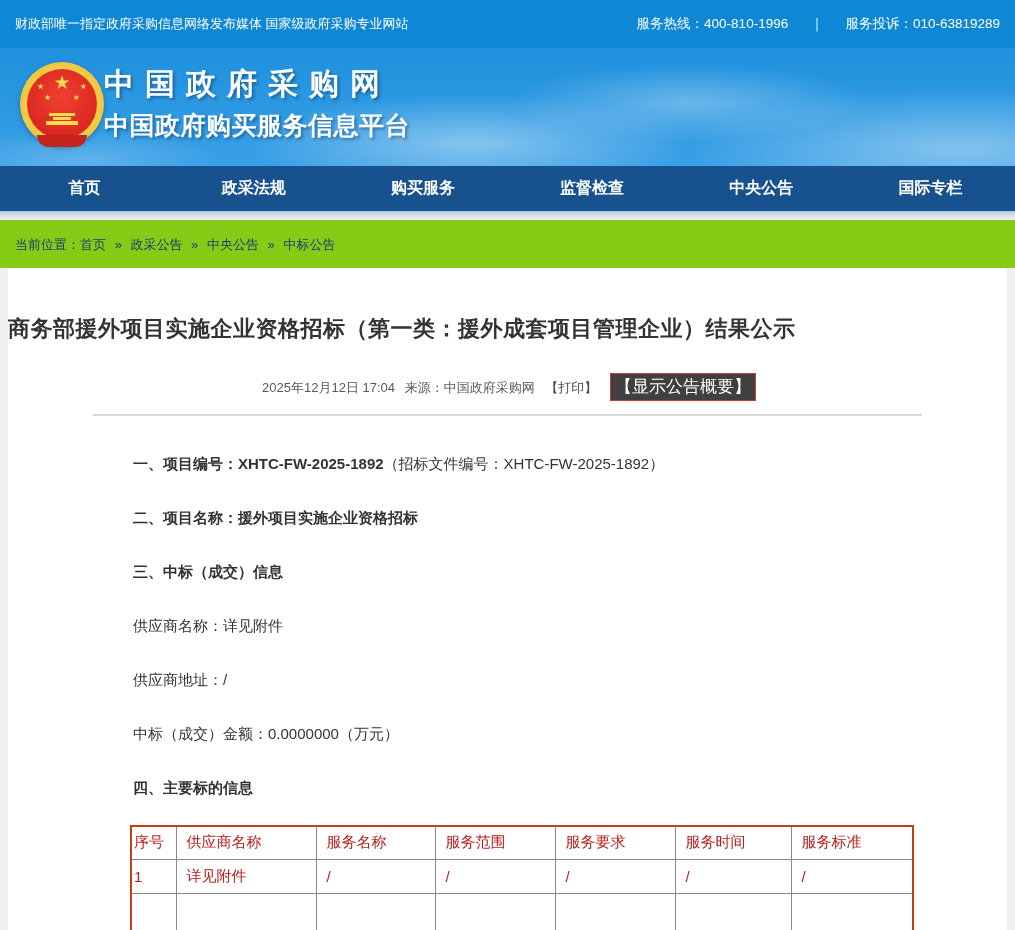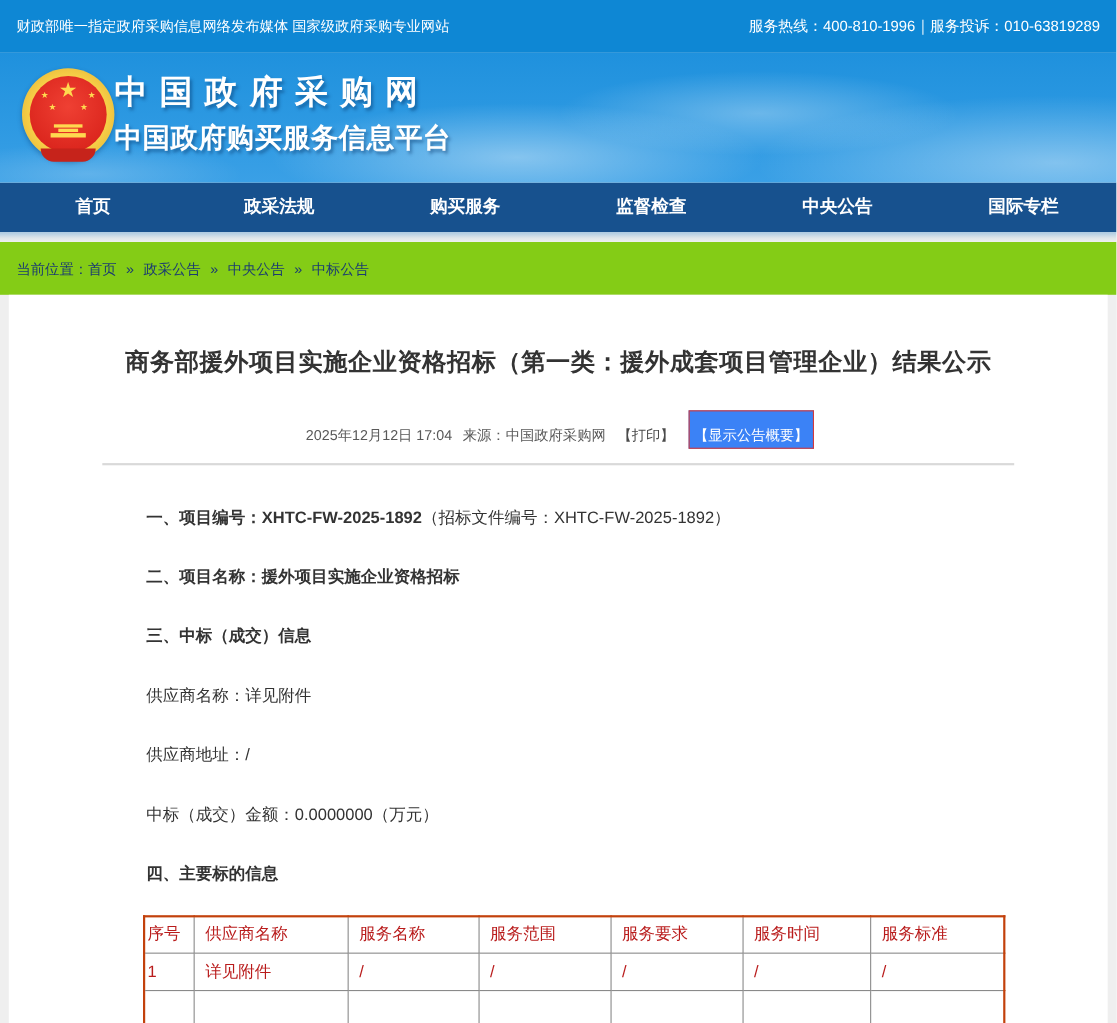--- a/index.html
+++ b/index.html
@@ -14,21 +14,21 @@
   .topbar {
     height: 48px;
     background: #0e87d4;
     color: #fff;
     display: flex;
     justify-content: space-between;
     align-items: center;
     padding: 0 15px;
     font-size: 13px;
   }
-  .topbar-right { display: flex; align-items: flex-end; gap: 0; font-size: 13.5px; }
+  .topbar-right { display: flex; align-items: flex-end; gap: 22px; font-size: 13.5px; }
 
   
   .header {
     position: relative;
     height: 118px;
     background:
       radial-gradient(ellipse 320px 70px at 470px 95px, rgba(255,255,255,.40), rgba(255,255,255,0) 70%),
       radial-gradient(ellipse 260px 55px at 690px 55px, rgba(255,255,255,.30), rgba(255,255,255,0) 70%),
       radial-gradient(ellipse 380px 85px at 960px 100px, rgba(255,255,255,.38), rgba(255,255,255,0) 72%),
       radial-gradient(ellipse 200px 40px at 80px 110px, rgba(255,255,255,.20), rgba(255,255,255,0) 70%),
@@ -102,42 +102,42 @@
 
   
   .panel {
     margin: 0 8px;
     background: #fff;
     min-height: 675px;
     padding-bottom: 6px;
   }
   .article-title {
     padding-top: 46px;
-    text-align: center;
+    text-align: left;
     font-size: 22px;
     font-weight: bold;
     color: #333;
     letter-spacing: 0.5px;
   }
   .article-meta {
     margin-top: 29px;
     text-align: center;
     font-size: 13px;
     color: #595959;
   }
   .article-meta .m { margin: 0 3px; }
   .print-link { color: #4a4a4a; text-decoration: none; cursor: pointer; margin: 0 4px; }
   .summary-badge {
     display: inline-block;
-    background: #3b82f6;
+    background: #404040;
     color: #fff;
     border: 1px solid #d2393c;
-    padding: 13px 4px 2px;
+    padding: 1px 4px 2px;
     margin-left: 5px;
-    font-size: 13px;
+    font-size: 17px;
     cursor: pointer;
   }
   .meta-divider {
     border: none;
     border-top: 2px solid #d9d9d9;
     margin: 13px 85px 0 85px;
   }
 
   .article-body { padding: 4px 125px 0 125px; font-size: 15px; color: #333; }
   .article-body p { margin-top: 33px; line-height: 21px; }

